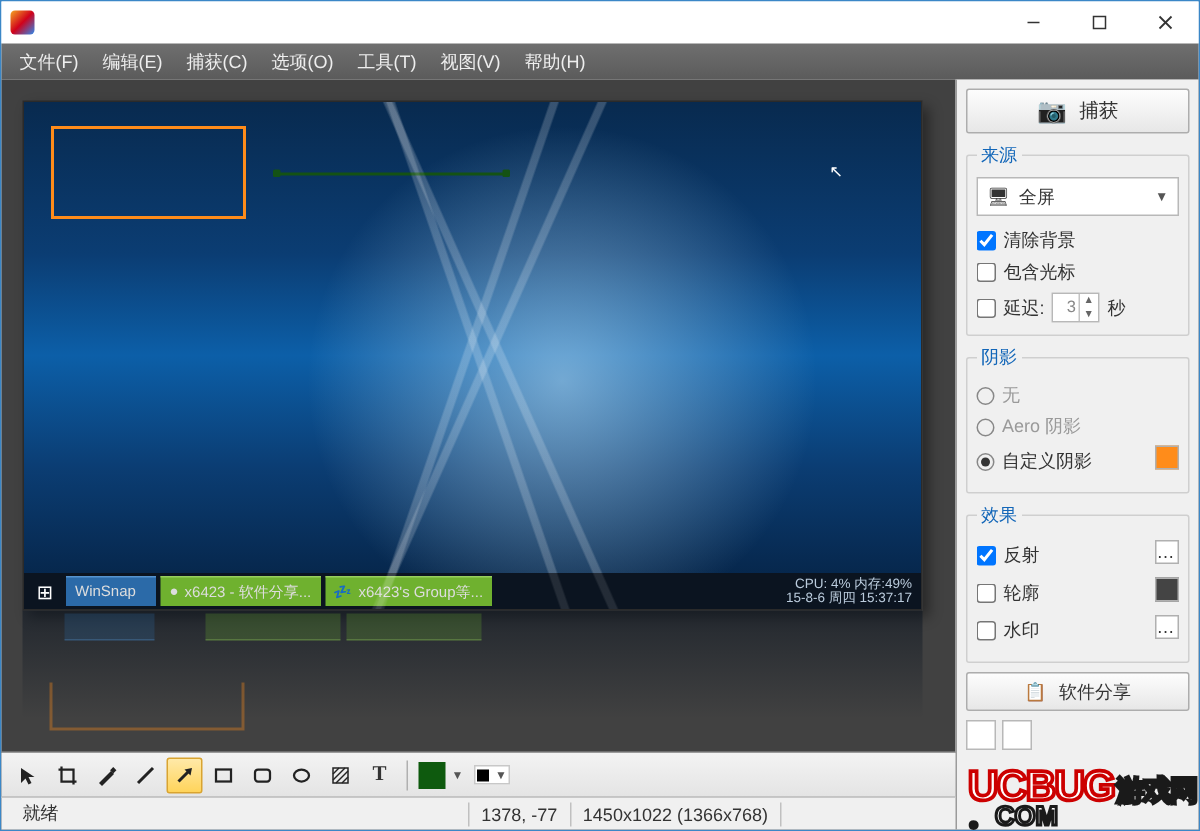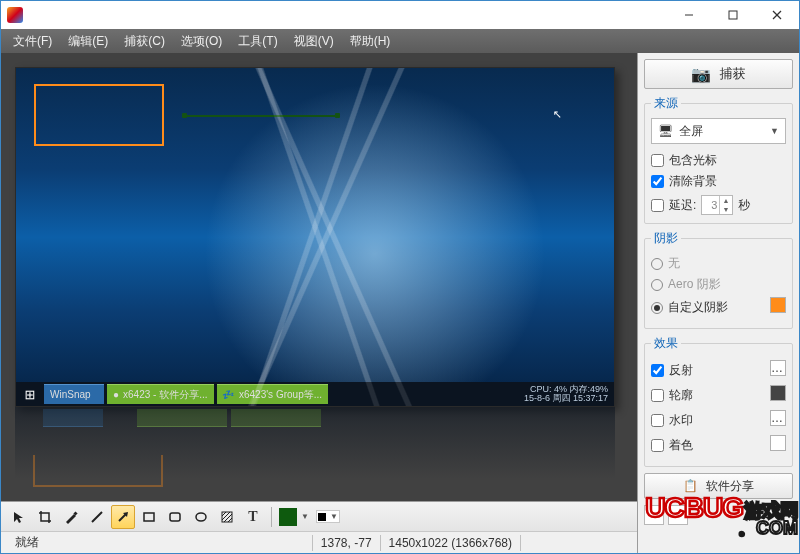--- a/index.html
+++ b/index.html
@@ -98,21 +98,21 @@
   .spinner .arrows { position:absolute; right:1px; top:0; bottom:0; width:12px; border-left:1px solid #c4c4c4; display:flex; flex-direction:column;}
   .spinner .arrows span{flex:1;display:flex;align-items:center;justify-content:center;font-size:7px;color:#666;}
   .eff-row { display:flex; align-items:flex-start; padding:2px 0;}
   .eff-row .sw16 { width:16px; height:16px; border:1px solid #b0b0b0; margin-left:auto; background:#fff;}
   .eff-row .sw16.filled{ background:#444;}
   .eff-row .sw16.orange{ background:#ff8c1a;}
   .copy-btn { height:26px; background:linear-gradient(#fdfdfd,#e7e7e7); border:1px solid #adadad; border-radius:2px; display:flex; align-items:center; justify-content:center; gap:8px;}
   .tiny-sw { width:20px; height:20px; border:1px solid #b8b8b8; background:#fff; display:flex; align-items:center; justify-content:center;}
 
   
-  .watermark { position:absolute; right:2px; bottom:18px; pointer-events:none; font-weight:900; font-family: Arial Black, Arial, sans-serif; text-align:right; line-height:0.9; }
+  .watermark { position:absolute; right:2px; bottom:2px; pointer-events:none; font-weight:900; font-family: Arial Black, Arial, sans-serif; line-height:0.9; }
   .watermark .l1 { font-size:28px; color:#fff; -webkit-text-stroke:2.5px #cc0000; letter-spacing:-1px;}
   .watermark .l1 .game { font-size:19px; -webkit-text-stroke:2px #1a1a1a; margin-left:1px;}
   .watermark .l2 { font-size:18px; color:#fff; -webkit-text-stroke:2px #1a1a1a; letter-spacing:0;}
 
   svg { display:block; }
 </style>
 </head>
 <body>
 
 <div class="window">
@@ -265,26 +265,26 @@
       <fieldset class="group">
         <legend>来源</legend>
         <div class="src-select">
           <span style="display:flex;align-items:center;gap:6px">
             <span>🖥</span>
             <span>全屏</span>
           </span>
           <span style="font-size:9px;color:#555">▼</span>
         </div>
         <label class="check-row">
+          <input type="checkbox" checked="" style="">
+          <span>清除背景</span>
+        </label>
+        <label class="check-row">
           <input type="checkbox" style="">
           <span>包含光标</span>
-        </label>
-        <label class="check-row">
-          <input type="checkbox" checked="" style="">
-          <span>清除背景</span>
         </label>
         <div class="delay-row">
           <input type="checkbox" style="width: 13px; height: 13px;">
           <span class="muted">延迟:</span>
           <div class="spinner">
             <span style="margin-right:12px">3</span>
             <div class="arrows">
                 <span>▲</span>
                 <span>▼</span>
               </div>
@@ -328,27 +328,20 @@
             </label>
             <div class="sw16 filled"></div>
           </div>
         <div class="eff-row">
             <label class="check-row" style="flex:1">
               <input type="checkbox" style="">
               <span>水印</span>
             </label>
             <div class="sw16">…</div>
           </div>
-        <div class="eff-row">
-            <label class="check-row" style="flex:1">
-              <input type="checkbox" style="">
-              <span>着色</span>
-            </label>
-            <div class="sw16"></div>
-          </div>
       </fieldset>
 
       <div class="copy-btn">
         <span>📋</span>
         <span>软件分享</span>
       </div>
       <div style="display:flex;gap:4px">
         <div class="tiny-sw"></div>
         <div class="tiny-sw"></div>
       </div>

